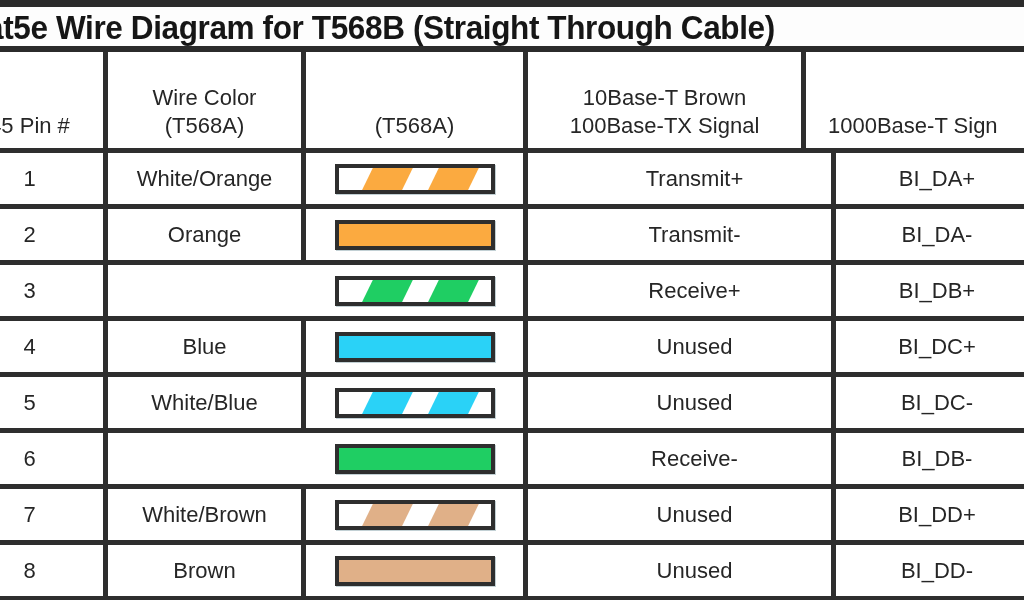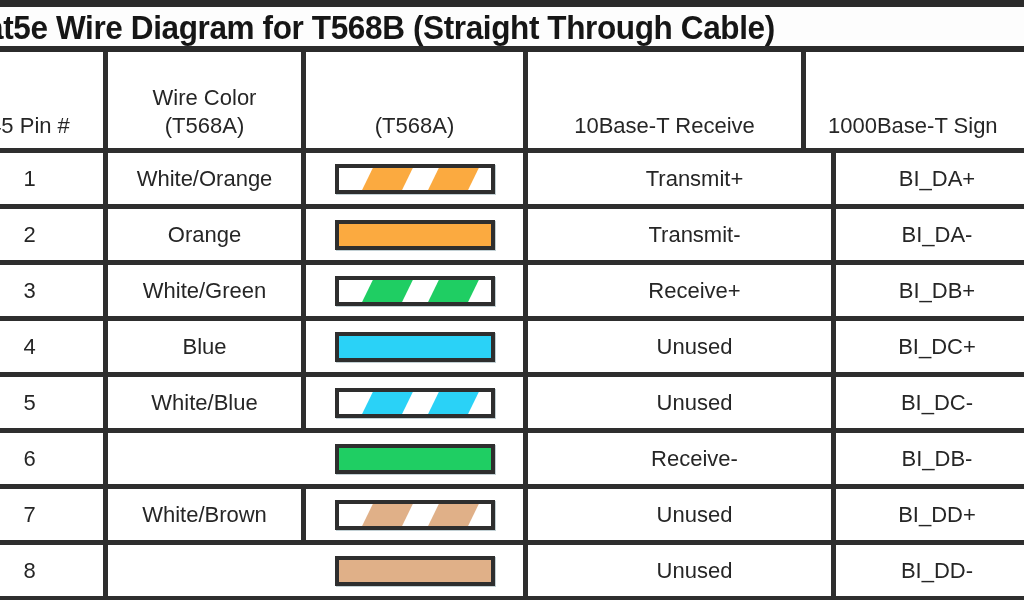--- a/index.html
+++ b/index.html
@@ -163,21 +163,22 @@
         </span>
       </div>
       <div class="cell c2">
         <span class="htxt">
           <br>
           <span class="no-wrap">(T568A)</span>
         </span>
       </div>
       <div class="cell c3">
         <span class="htxt">
-          <span class="no-wrap">10Base-T Receive</span><br>
+          <span class="no-wrap">10Base-T Brown</span><br>
+          <span class="no-wrap">100Base-TX Signal</span>
         </span>
       </div>
       <div class="cell c4 last">
         <span class="htxt">
           <span class="no-wrap">1000Base-T Sign</span>
         </span>
       </div>
     </div>
 
     <div id="rows-host">
@@ -199,21 +200,20 @@
           <div class="cell c2">
             <div class="swatch">
               <div class="fill" style="background: rgb(251, 170, 64);"></div>
             </div>
           </div>
           <div class="cell c3 sig-cell">Transmit-</div>
           <div class="cell c4 last gig-cell">BI_DA-</div>
         </div>
         <div class="row data-row">
           <div class="cell c0 pin-cell">3</div>
-          <div class="cell c1 color-cell">White/Green</div>
           <div class="cell c2">
             <div class="swatch">
               <div class="stripe s1" style="background: rgb(31, 206, 99);"></div>
               <div class="stripe s2" style="background: rgb(31, 206, 99);"></div>
             </div>
           </div>
           <div class="cell c3 sig-cell">Receive+</div>
           <div class="cell c4 last gig-cell">BI_DB+</div>
         </div>
         <div class="row data-row">
@@ -256,20 +256,21 @@
             <div class="swatch">
               <div class="stripe s1" style="background: rgb(224, 176, 136);"></div>
               <div class="stripe s2" style="background: rgb(224, 176, 136);"></div>
             </div>
           </div>
           <div class="cell c3 sig-cell">Unused</div>
           <div class="cell c4 last gig-cell">BI_DD+</div>
         </div>
         <div class="row data-row">
           <div class="cell c0 pin-cell">8</div>
+          <div class="cell c1 color-cell">Brown</div>
           <div class="cell c2">
             <div class="swatch">
               <div class="fill" style="background: rgb(224, 176, 136);"></div>
             </div>
           </div>
           <div class="cell c3 sig-cell">Unused</div>
           <div class="cell c4 last gig-cell">BI_DD-</div>
         </div>
       </div>
 

